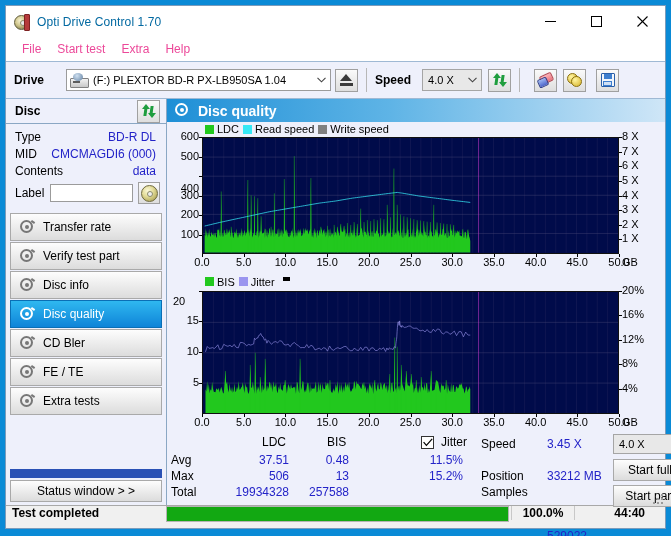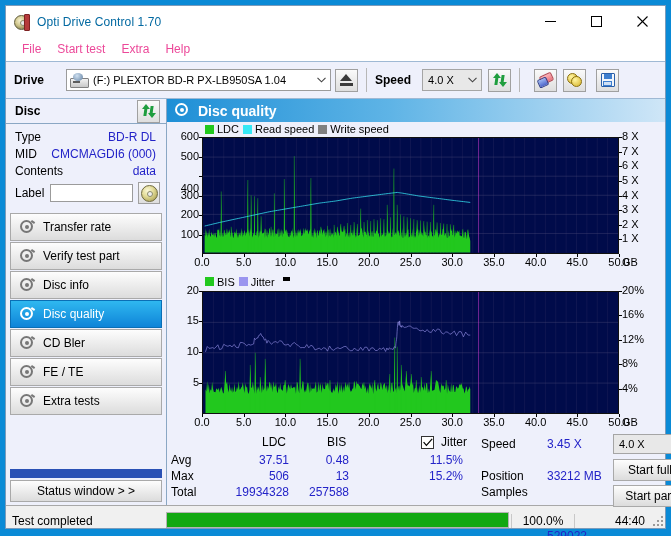--- a/index.html
+++ b/index.html
@@ -221,21 +221,21 @@
     position:absolute;background:linear-gradient(#fdfdfd,#dcdcdc);border:1px solid #a9a9a9;
     box-sizing:border-box;display:flex;align-items:center;justify-content:center;font-size:12px;color:#000;
   }
   #speed-combo2{
     position:absolute;background:#e8e8e8;border:1px solid #a5a5a5;box-sizing:border-box;
     display:flex;align-items:center;font-size:11px;padding-left:5px;color:#000;
   }
   
   #statusbar{
     height:22px;flex:0 0 auto;background:#f0f0f0;border-top:1px solid #a8a8a8;
-    display:flex;align-items:flex-end;
+    display:flex;align-items:flex-start;font-weight:bold;
   }
   #status-text{width:152px;padding-left:6px;font-size:12px;color:#000;flex:0 0 auto;white-space:nowrap;}
   #progress-wrap{
     flex:1 1 auto;height:16px;margin:0 2px;background:#e6e6e6;border:1px solid #b4b4b4;box-sizing:border-box;position:relative;overflow:hidden;
   }
   #progress-bar{position:absolute;left:0;top:0;bottom:0;background:#12a812;}
   #progress-pct{width:62px;flex:0 0 auto;text-align:center;font-size:12px;color:#000;border-left:1px solid #c8c8c8;}
   #elapsed{width:70px;flex:0 0 auto;text-align:right;padding-right:6px;font-size:12px;color:#000;border-left:1px solid #c8c8c8;}
   #grip{width:14px;flex:0 0 auto;position:relative;}
   #grip i{position:absolute;width:2px;height:2px;background:#9a9a9a;}
@@ -730,21 +730,21 @@
                 <line x1="66.4" y1="0" x2="66.4" y2="100" stroke="#d23ad2" stroke-width="0.55" vector-effect="non-scaling-stroke"></line>
               </svg>
           </div>
           <div id="ax2">
               <div class="ax-lbl" style="top: 101.25px; left: -10px; width: 40px; text-align: right;">5</div>
               <div class="ax-tick" style="left: 30px; top: 108.25px; width: 3px; height: 1px;"></div>
               <div class="ax-lbl" style="top: 70.5px; left: -10px; width: 40px; text-align: right;">10</div>
               <div class="ax-tick" style="left: 30px; top: 77.5px; width: 3px; height: 1px;"></div>
               <div class="ax-lbl" style="top: 39.75px; left: -10px; width: 40px; text-align: right;">15</div>
               <div class="ax-tick" style="left: 30px; top: 46.75px; width: 3px; height: 1px;"></div>
-              <div class="ax-lbl" style="top: 9px; left: -10px; width: 40px; text-align: right;">20</div>
+              <div class="ax-lbl" style="top: 20px; left: -10px; width: 40px; text-align: center;">20</div>
               <div class="ax-tick" style="left: 30px; top: 16px; width: 3px; height: 1px;"></div>
               <div class="ax-lbl" style="top: 107.4px; left: 453px;">4%</div>
               <div class="ax-tick" style="left: 450px; top: 114.4px; width: 3px; height: 1px;"></div>
               <div class="ax-lbl" style="top: 82.8px; left: 453px;">8%</div>
               <div class="ax-tick" style="left: 450px; top: 89.8px; width: 3px; height: 1px;"></div>
               <div class="ax-lbl" style="top: 58.2px; left: 453px;">12%</div>
               <div class="ax-tick" style="left: 450px; top: 65.2px; width: 3px; height: 1px;"></div>
               <div class="ax-lbl" style="top: 33.6px; left: 453px;">16%</div>
               <div class="ax-tick" style="left: 450px; top: 40.6px; width: 3px; height: 1px;"></div>
               <div class="ax-lbl" style="top: 9px; left: 453px;">20%</div>

